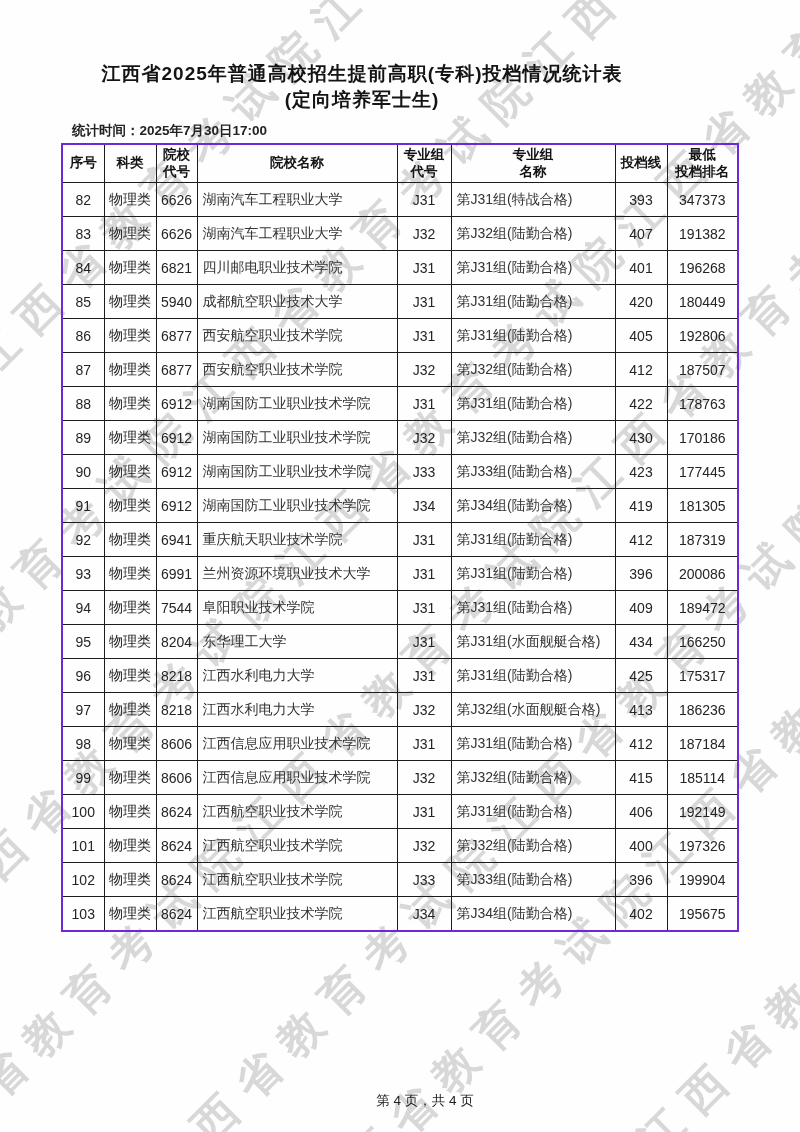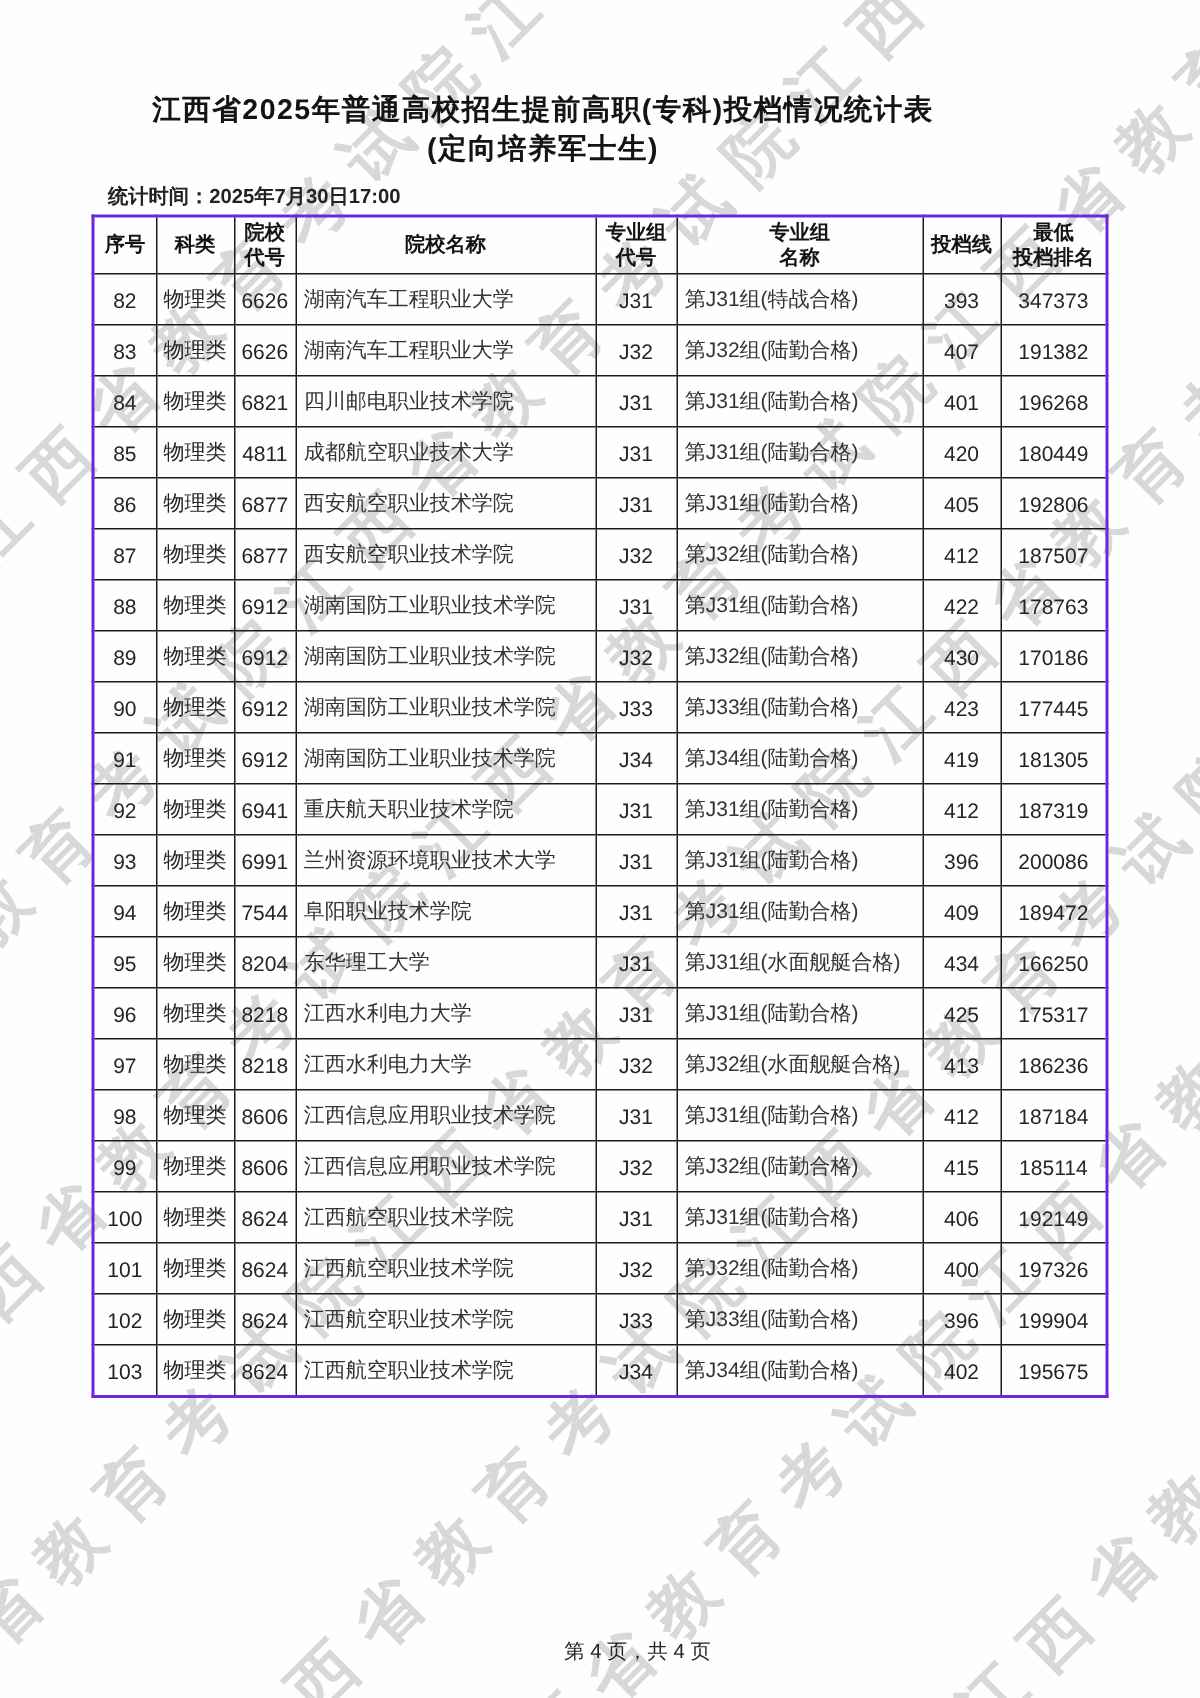--- a/index.html
+++ b/index.html
@@ -117,21 +117,21 @@
             <td>6821</td>
             <td class="al">四川邮电职业技术学院</td>
             <td>J31</td>
             <td class="al">第J31组(陆勤合格)</td>
             <td>401</td>
             <td>196268</td>
           </tr>
           <tr>
             <td>85</td>
             <td>物理类</td>
-            <td>4811</td>
+            <td>5940</td>
             <td class="al">成都航空职业技术大学</td>
             <td>J31</td>
             <td class="al">第J31组(陆勤合格)</td>
             <td>420</td>
             <td>180449</td>
           </tr>
           <tr>
             <td>86</td>
             <td>物理类</td>
             <td>6877</td>

